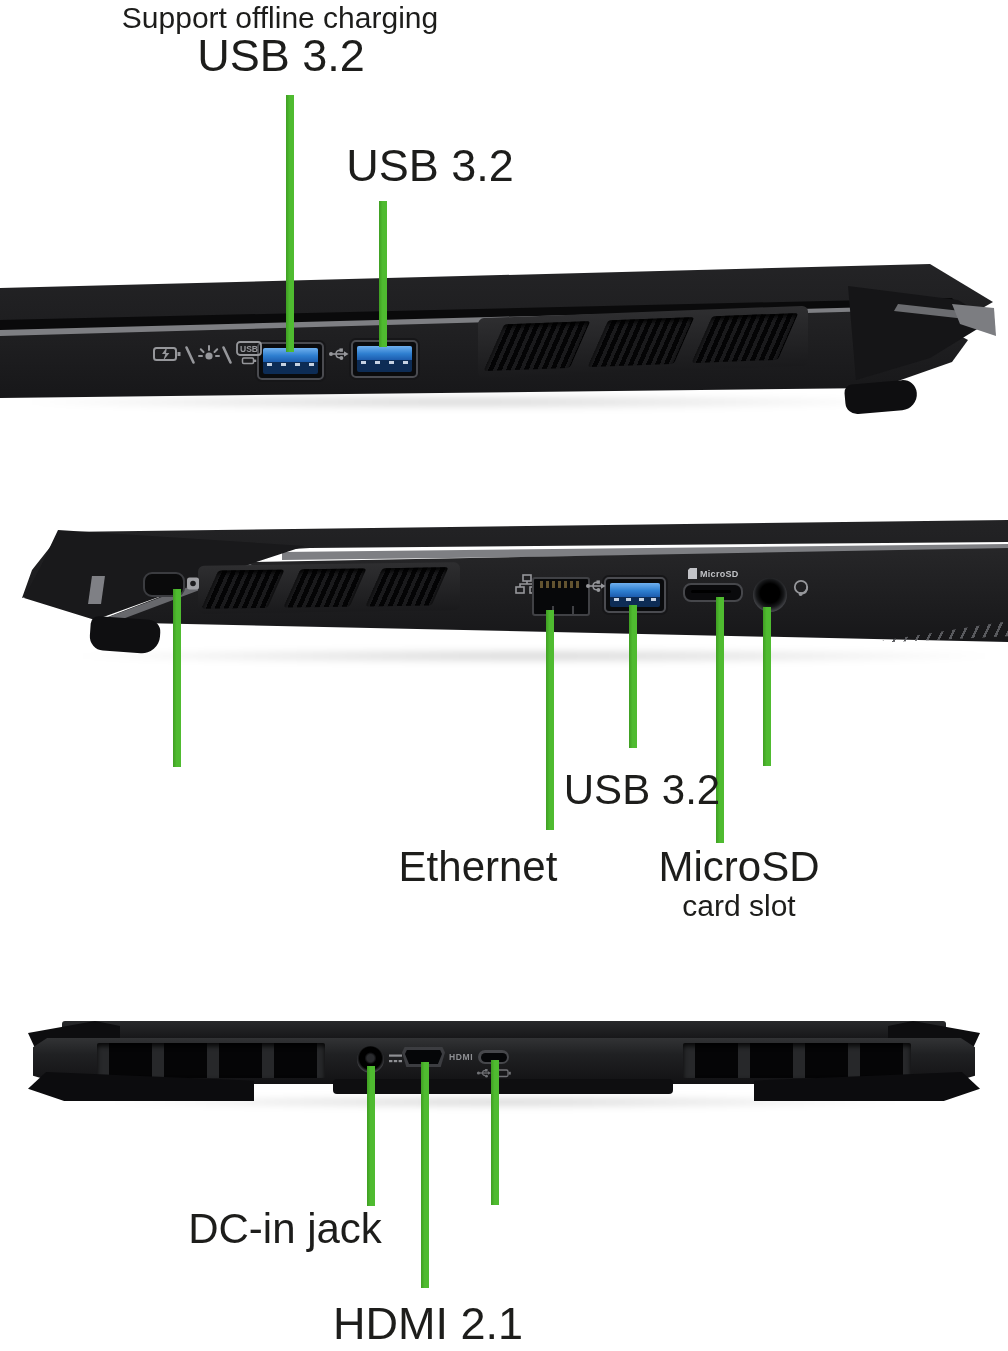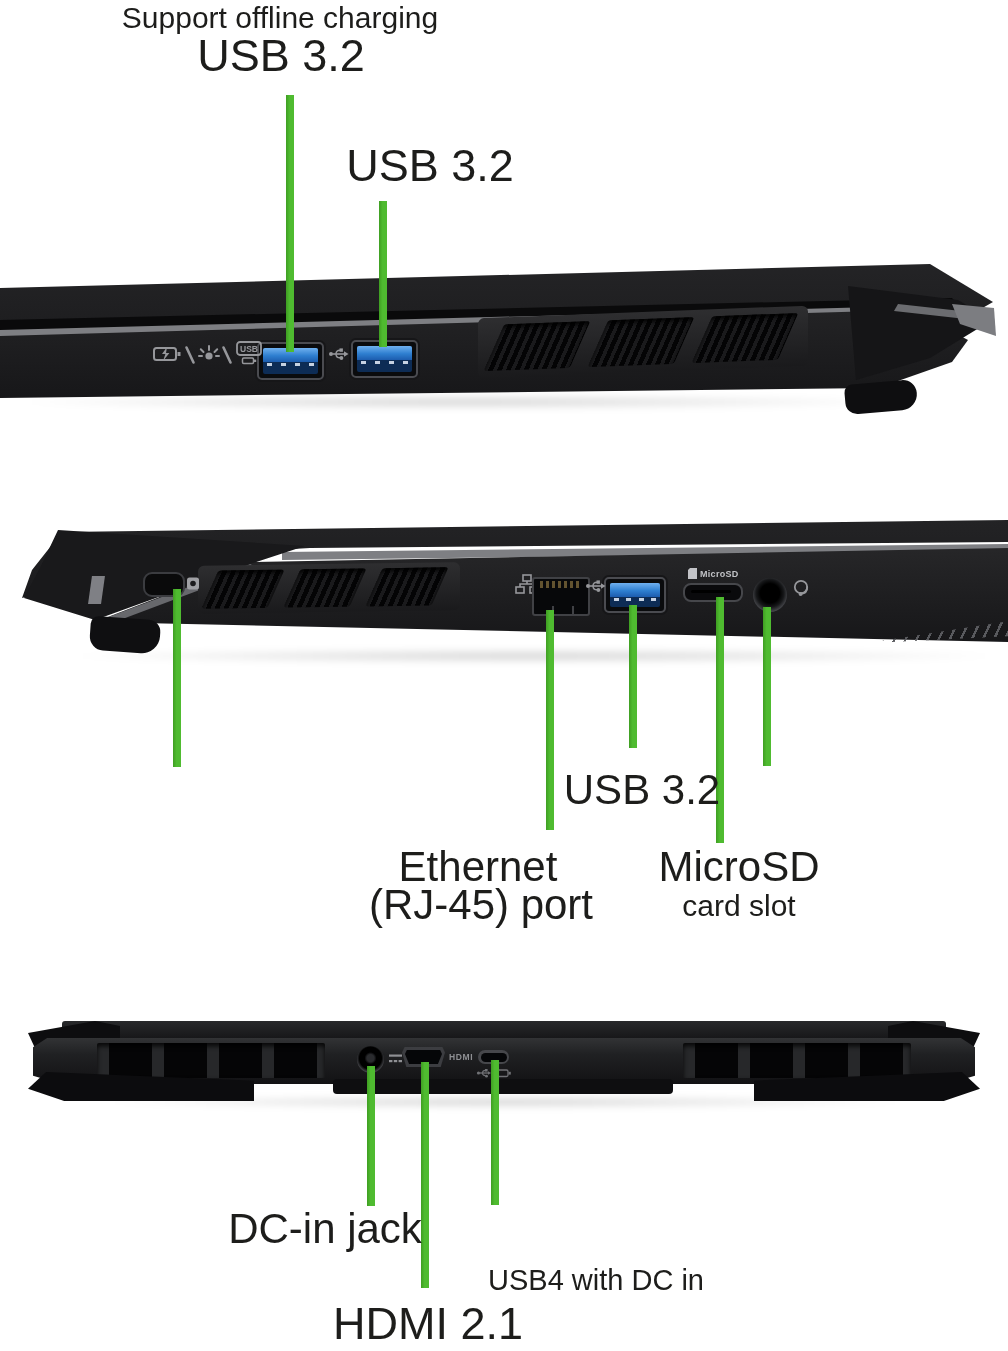--- a/index.html
+++ b/index.html
@@ -252,21 +252,19 @@
   <div class="cline" style="left:367px;top:1066px;height:140px;"></div>
   <div class="cline" style="left:421px;top:1062px;height:226px;"></div>
   <div class="cline" style="left:491px;top:1060px;height:145px;"></div>
 
   <div class="lbl small center" style="left:280px;top:3px;">Support offline charging</div>
   <div class="lbl huge  center" style="left:281px;top:33px;">USB 3.2</div>
   <div class="lbl huge  center" style="left:430px;top:143px;">USB 3.2</div>
 
   <div class="lbl big center" style="left:642px;top:769px;">USB 3.2</div>
   <div class="lbl big center" style="left:478px;top:846px;">Ethernet</div>
-  <div class="lbl big center" style="left:481px;top:884px;">(RJ-45) port</div>
   <div class="lbl big center" style="left:739px;top:846px;">MicroSD</div>
   <div class="lbl small center" style="left:739px;top:856px;margin-top:35px;">card slot</div>
 
-  <div class="lbl big center" style="left:285px;top:1208px;margin-left:40px;">DC-in jack</div>
-  <div class="lbl center" style="left:596px;top:1266px;font-size:29px;">USB4 with DC in</div>
+  <div class="lbl big center" style="left:285px;top:1208px;">DC-in jack</div>
   <div class="lbl huge center" style="left:428px;top:1301px;">HDMI 2.1</div>
 
 </div>
 
 </body></html>

